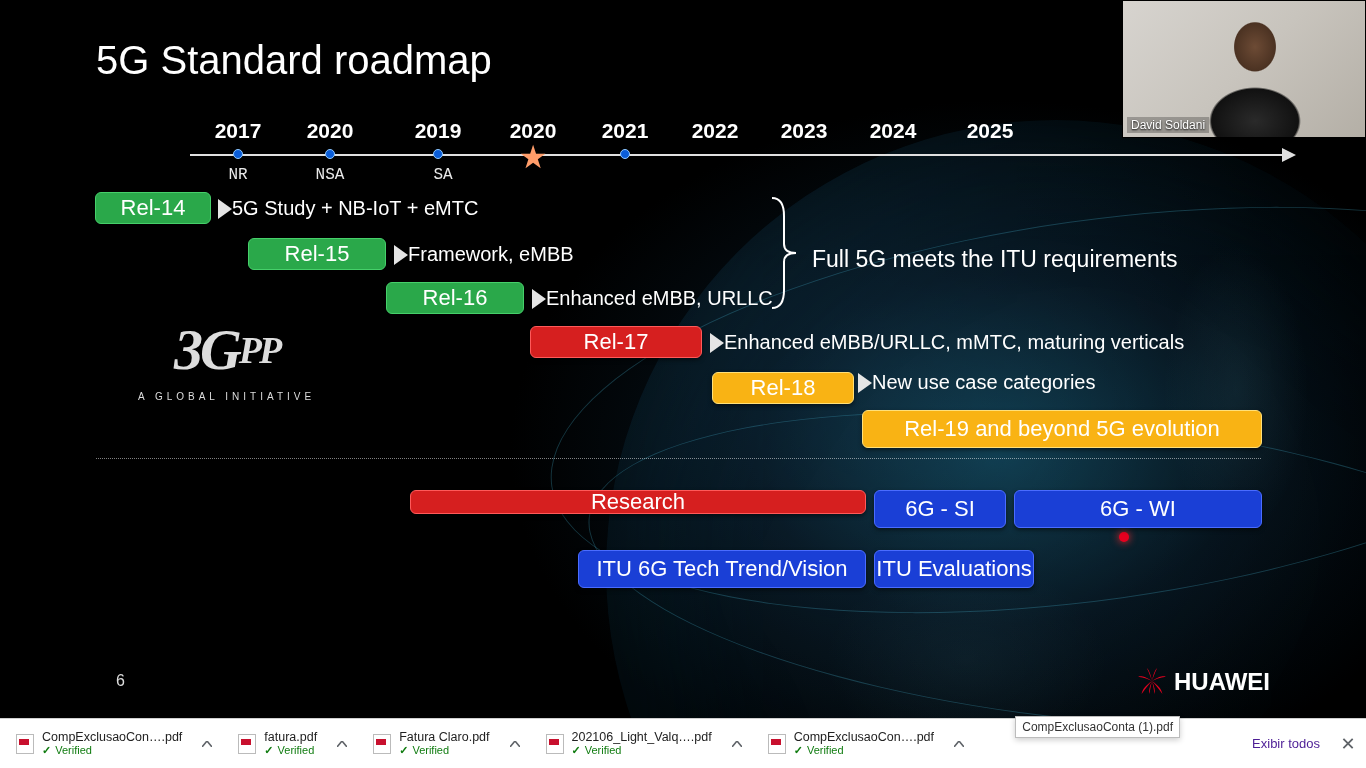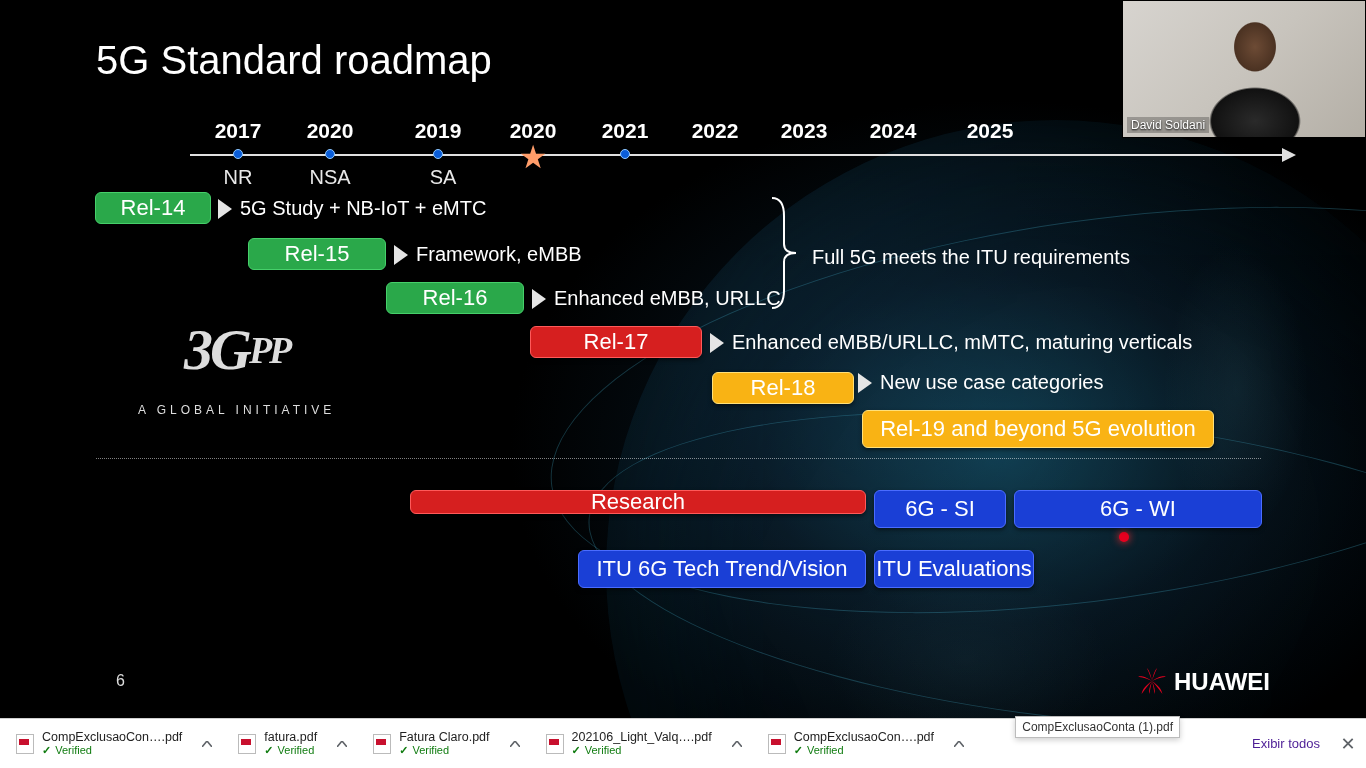--- a/index.html
+++ b/index.html
@@ -76,74 +76,74 @@
   }
   .tick {
     position: absolute;
     top: -5px; width: 10px; height: 10px;
     background: #0a5dd8; border: 1px solid #8fc8ff;
     border-radius: 50%;
     transform: translateX(-50%);
   }
   .ticklabel {
     position:absolute; top:12px; transform:translateX(-50%);
-    font-size:20px; color:#e9e9e9;
+    font-size:16px; color:#e9e9e9;font-family:Liberation Mono, monospace;
   }
   .star {
     position:absolute; top:-16px; transform:translateX(-50%);
     color:#ff9d6a; font-size:32px;
   }
   .rel-box {
     position:absolute;
     height:32px;
     border-radius:6px;
     display:flex; align-items:center; justify-content:center;
     font-size:22px; color:#fff;
     box-shadow: 0 2px 4px rgba(0,0,0,.5);
   }
   .green { background:#2aa84a; border:1px solid #46d06a; }
   .red   { background:#d61f1f; border:1px solid #ff5a5a; }
   .orange{ background:#f9b314; border:1px solid #ffe07a; color:#fff; }
   .blue  { background:#1a3fd6; border:1px solid #4a6cff; }
   .desc {
     position:absolute; font-size:20px; color:#fff;
-    display:flex; align-items:center; gap:8px;
+    display:flex; align-items:center; 
   }
   .tri {
     width:0; height:0;
     border-left:14px solid #e5e5e5;
     border-top:10px solid transparent;
     border-bottom:10px solid transparent;
   }
   .bracket {
     position:absolute;
     left:770px; top:196px; width:28px; height:114px;
     pointer-events:none;
   }
   .bracket svg { width:100%; height:100%; }
   .side-note {
     position:absolute; left:812px; top:246px;
-    font-size:20px;
+    font-size:23px;
   }
   .divider {
     position:absolute; left:96px; right:105px; top:458px;
     border-top:1px dotted rgba(255,255,255,.5);
   }
   .logo-3gpp {
     position:absolute; left:138px; top:316px;
     text-align:center; color:#ddd;
     pointer-events:none;
   }
   .logo-3gpp .big {
     font-size:58px; font-weight:bold; letter-spacing:-3px;
     font-style:italic;
     font-family: Georgia, serif;
   }
   .logo-3gpp .sup { font-size:38px; vertical-align:super; }
-  .logo-3gpp .tag { font-size:12px; letter-spacing:4px; margin-top:20px; }
+  .logo-3gpp .tag { font-size:10px; letter-spacing:4px; margin-top:8px; }
   .itu-box {
     position:absolute; left:154px; top:528px;
     width:118px; height:118px; background:#fff; border:1px solid #888;
     display:flex; align-items:center; justify-content:center;
     pointer-events:none;
   }
   .pagen { position:absolute; left:116px; bottom:28px; font-size:16px; color:#ddd; }
   .huawei {
     position:absolute; right:96px; bottom:22px;
     display:flex; align-items:flex-start; gap:8px;
@@ -292,21 +292,21 @@
     <span class="tri"></span>
     <span>Enhanced eMBB/URLLC, mMTC, maturing verticals</span>
   </div>
 
   <div class="rel-box orange" style="left:712px; top:372px; width:142px">Rel-18</div>
   <div class="desc" style="left:858px; top:371px">
     <span class="tri"></span>
     <span>New use case categories</span>
   </div>
 
-  <div class="rel-box orange" style="left:862px; top:410px; width:352px; height:38px">Rel-19 and beyond 5G evolution</div>
+  <div class="rel-box orange" style="left:862px; top:410px; width:400px; height:38px">Rel-19 and beyond 5G evolution</div>
 
   <div class="divider"></div>
 
   <div class="rel-box red" style="left:410px; top:490px; width:456px; height:24px">Research</div>
   <div class="rel-box blue" style="left:874px; top:490px; width:132px; height:38px">6G - SI</div>
   <div class="rel-box blue" style="left:1014px;top:490px; width:248px; height:38px">6G - WI</div>
 
   <div class="rel-box blue" style="left:578px; top:550px; width:288px; height:38px">ITU 6G Tech Trend/Vision</div>
   <div class="rel-box blue" style="left:874px; top:550px; width:160px; height:38px">ITU Evaluations</div>
 

